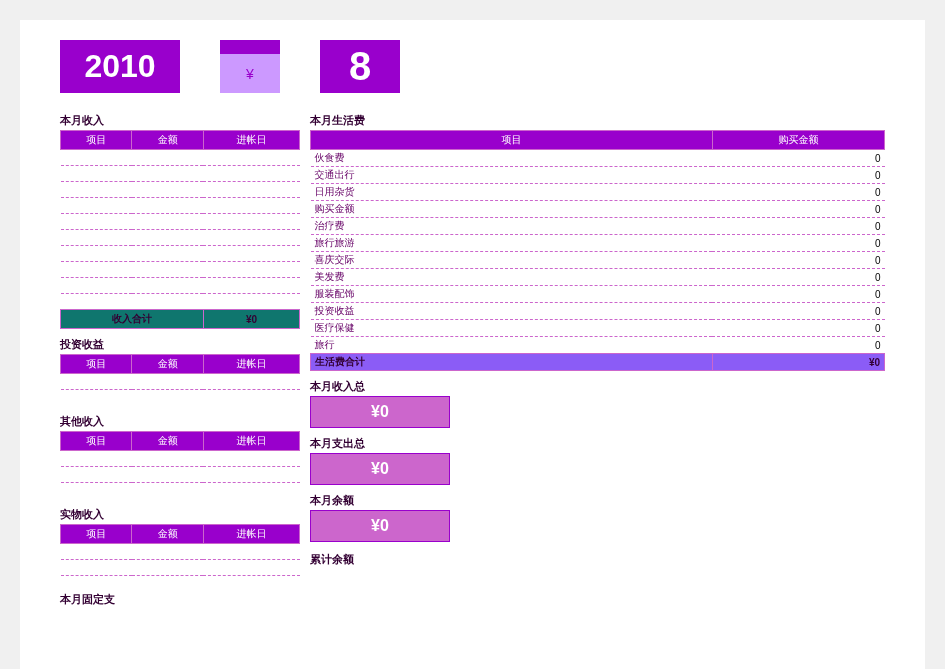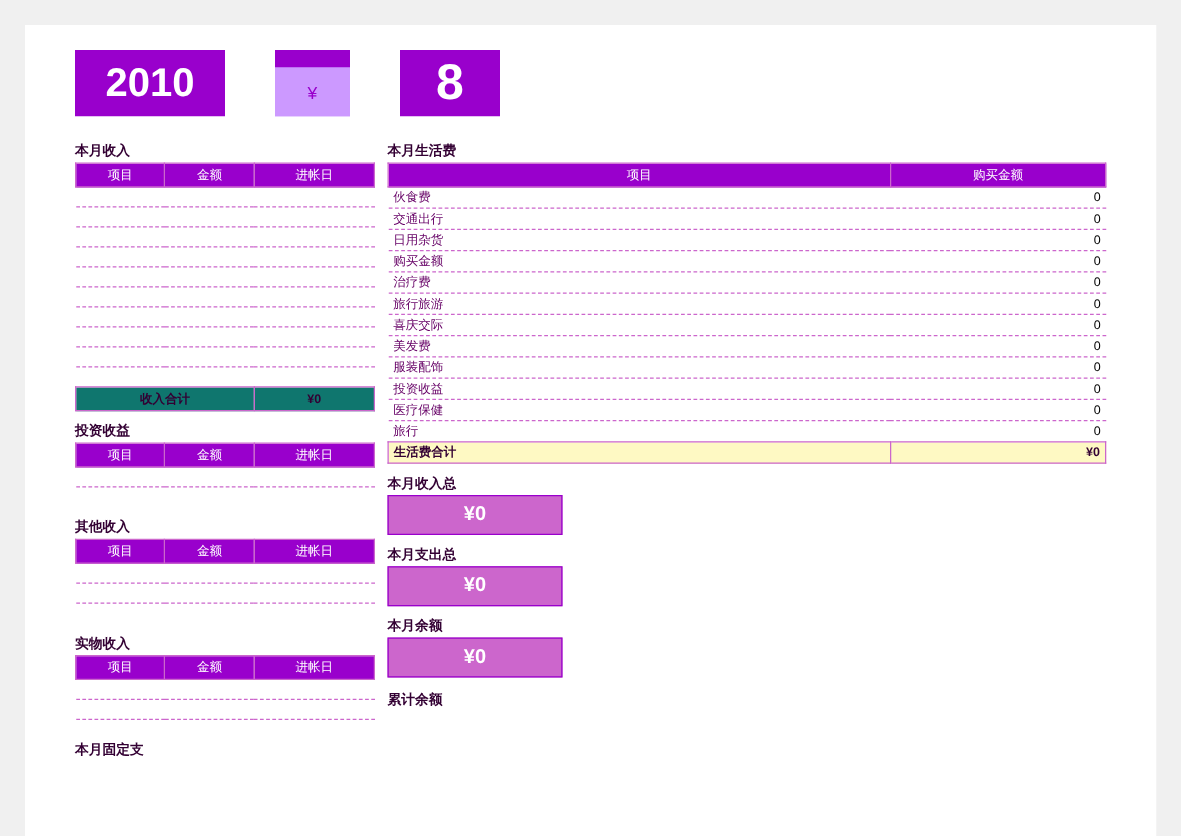--- a/index.html
+++ b/index.html
@@ -144,21 +144,21 @@
       border-bottom: 1px dashed #cc66cc;
       padding: 1px 4px;
       color: #660066;
       height: 13px;
     }
     .living-table td:last-child {
       text-align: right;
       color: #000;
     }
     .living-table .sum-row td {
-      background: #fef9c3;
+      background: #8b5cf6;
       border: 1px solid #cc66cc;
       font-weight: bold;
       color: #330033;
     }
 
     
     .summary-section {
       margin-top: 8px;
     }
     .summary-label {

